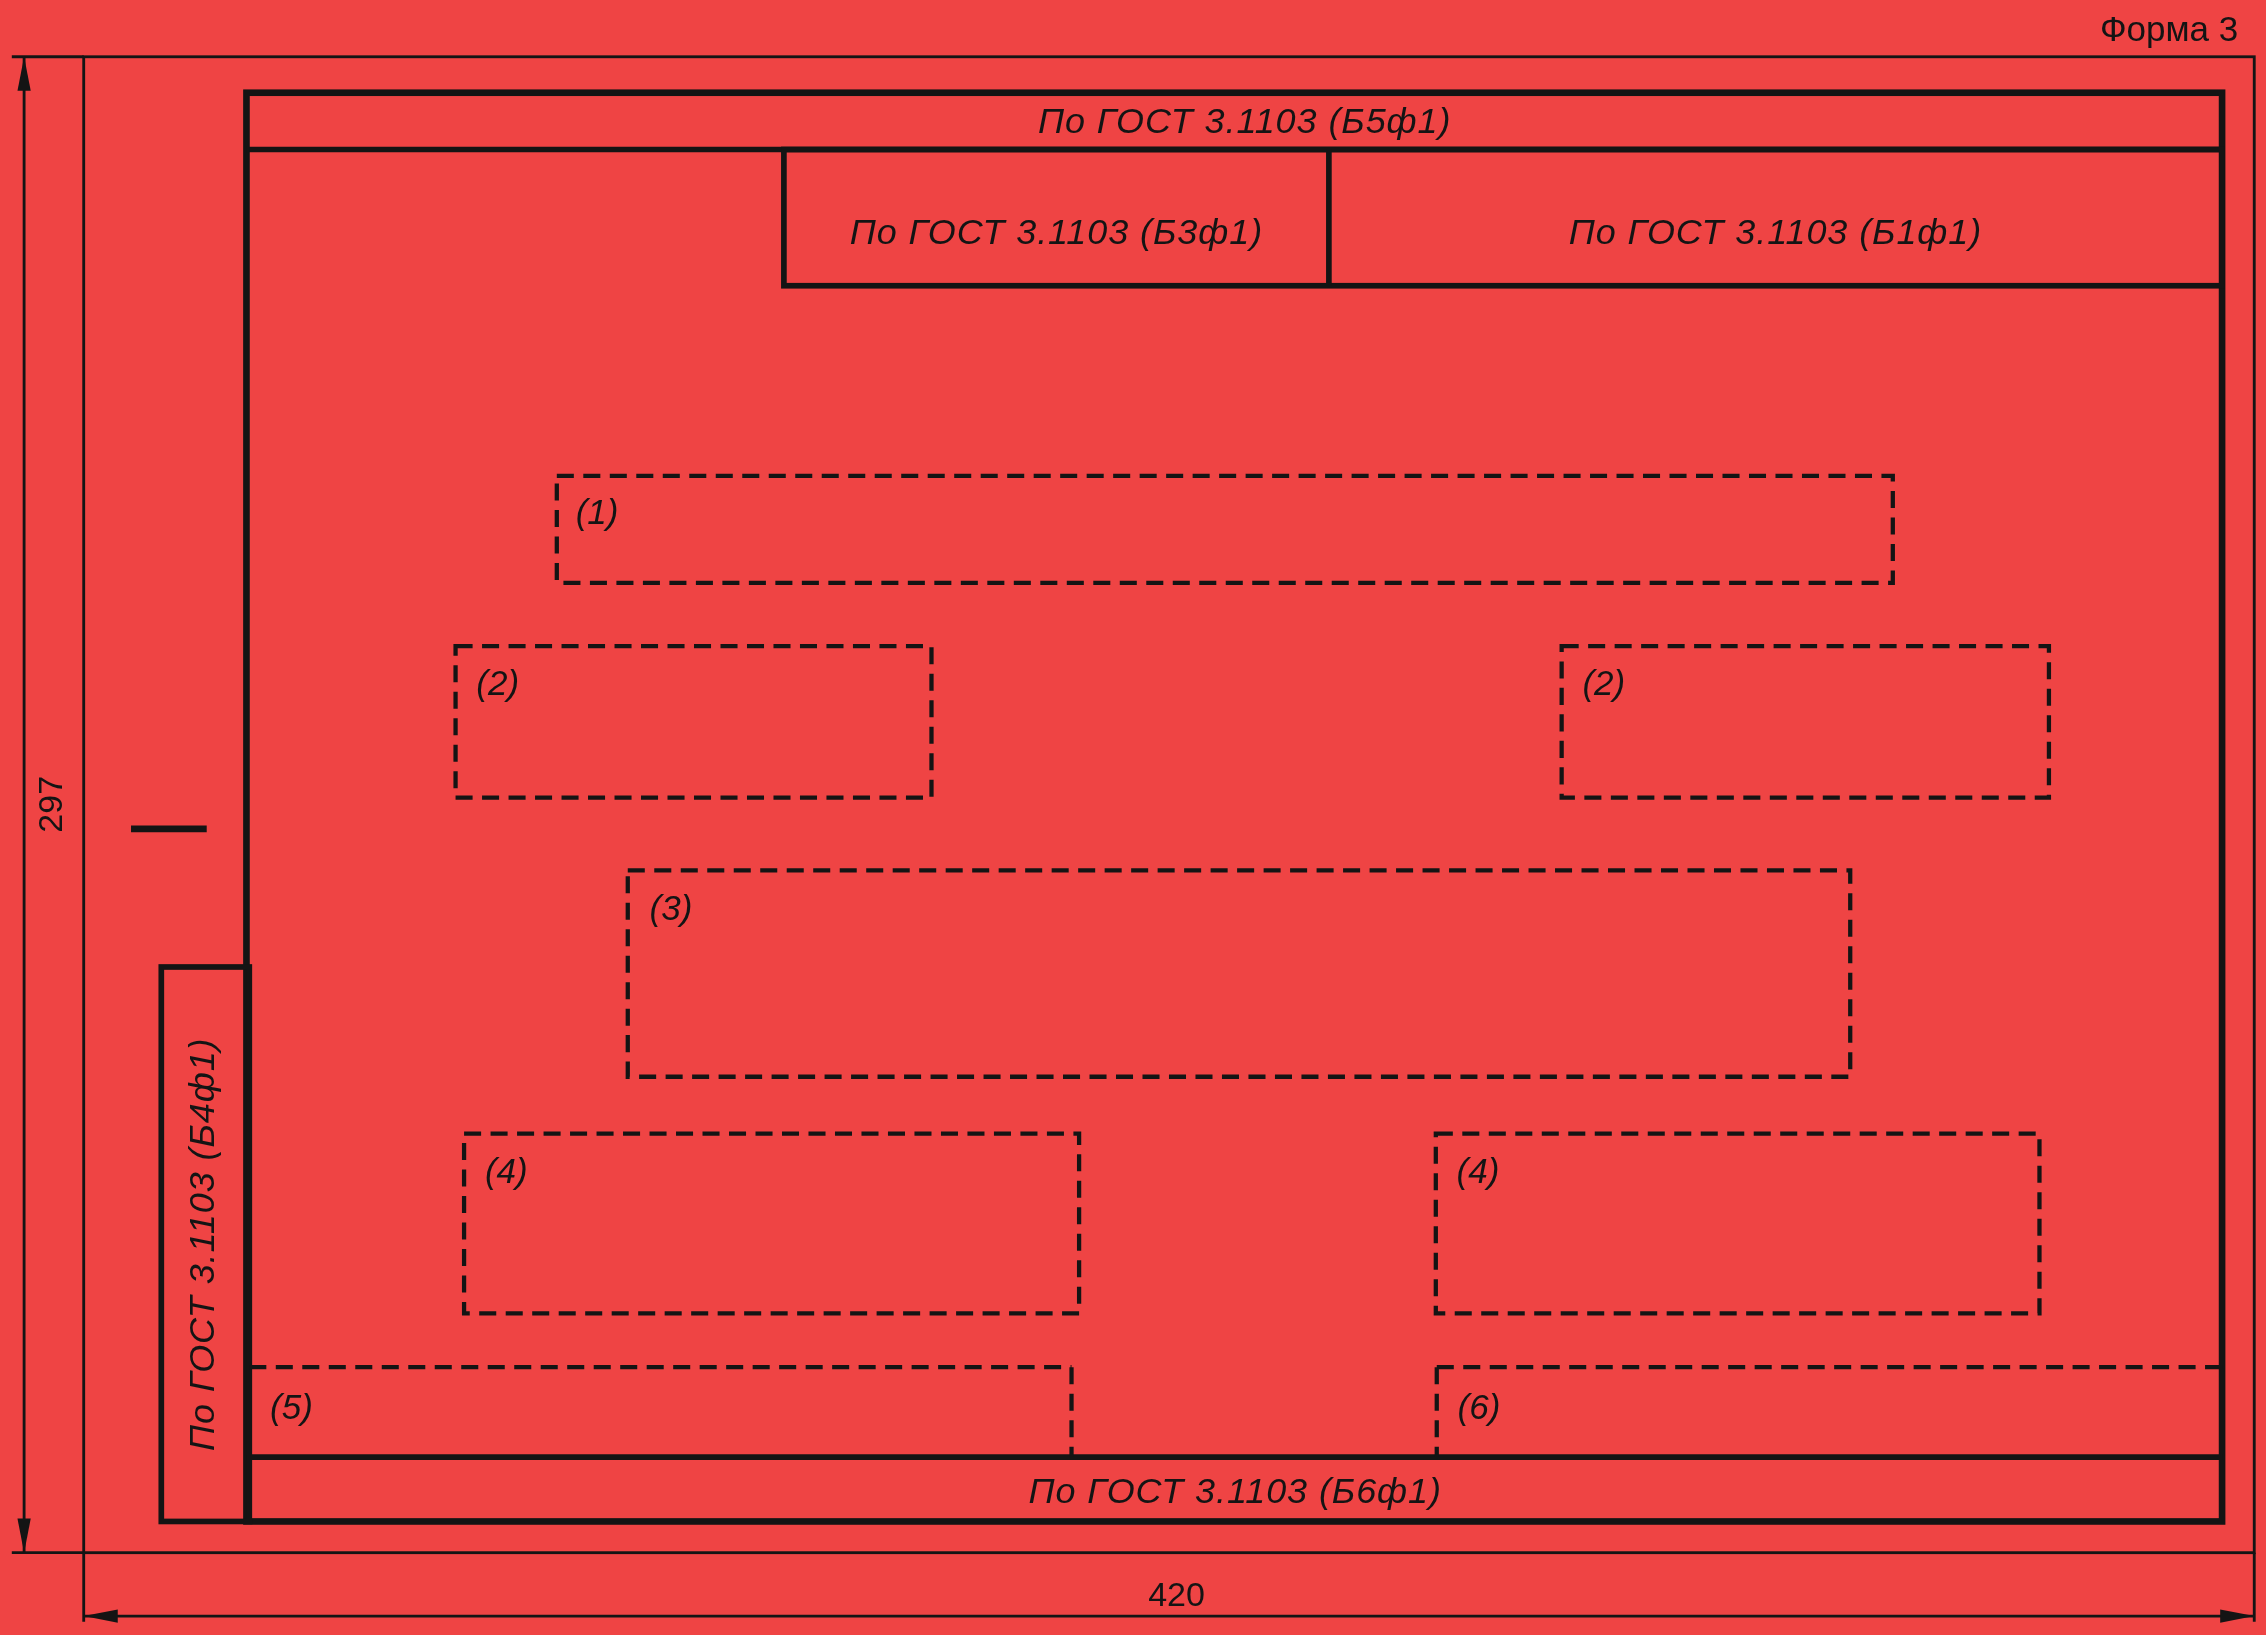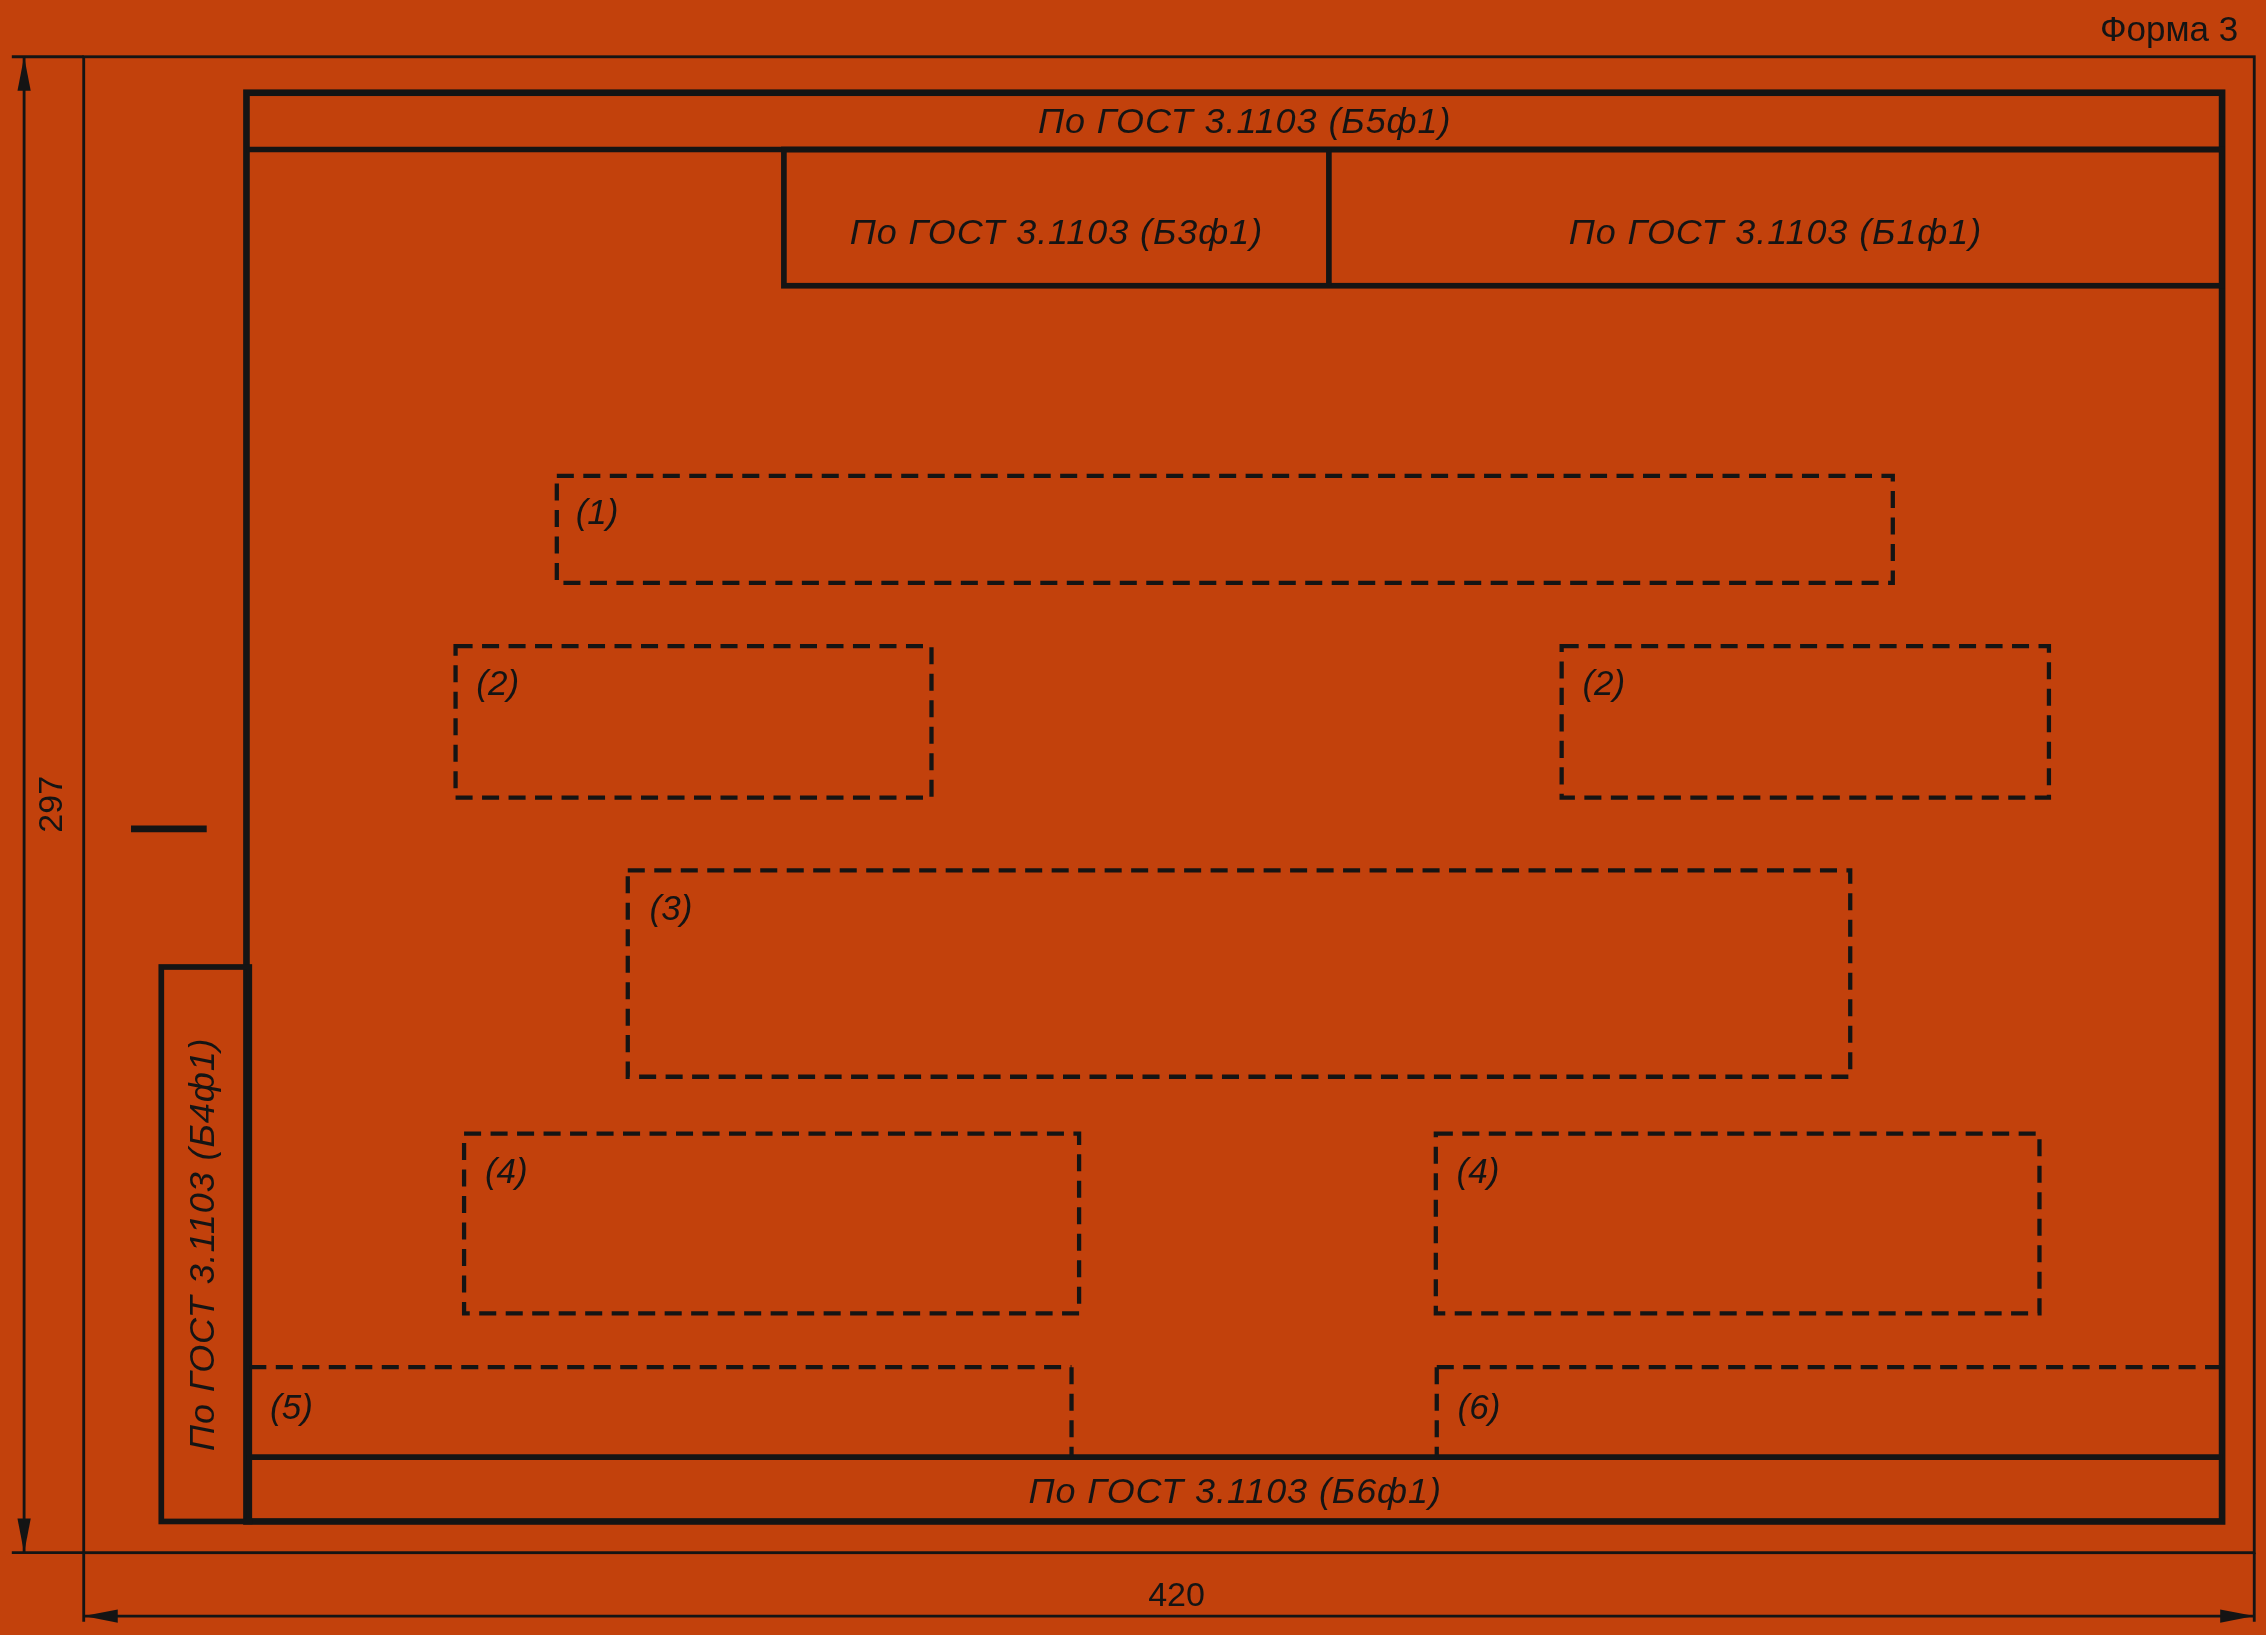--- a/index.html
+++ b/index.html
@@ -4,21 +4,21 @@
 <style>
   html, body {
     margin: 0;
     padding: 0;
     background: #ffffff;
   }
   .sheet {
     width: 2267px;
     height: 1635px;
     position: relative;
-    background: #c2410c;
+    background: #ef4444;
     font-family: "Liberation Sans", sans-serif;
   }
   svg text {
     fill: #141414;
     font-family: "Liberation Sans", sans-serif;
   }
   .gost-label {
     font-size: 38px;
     font-style: italic;
     font-weight: 500;

